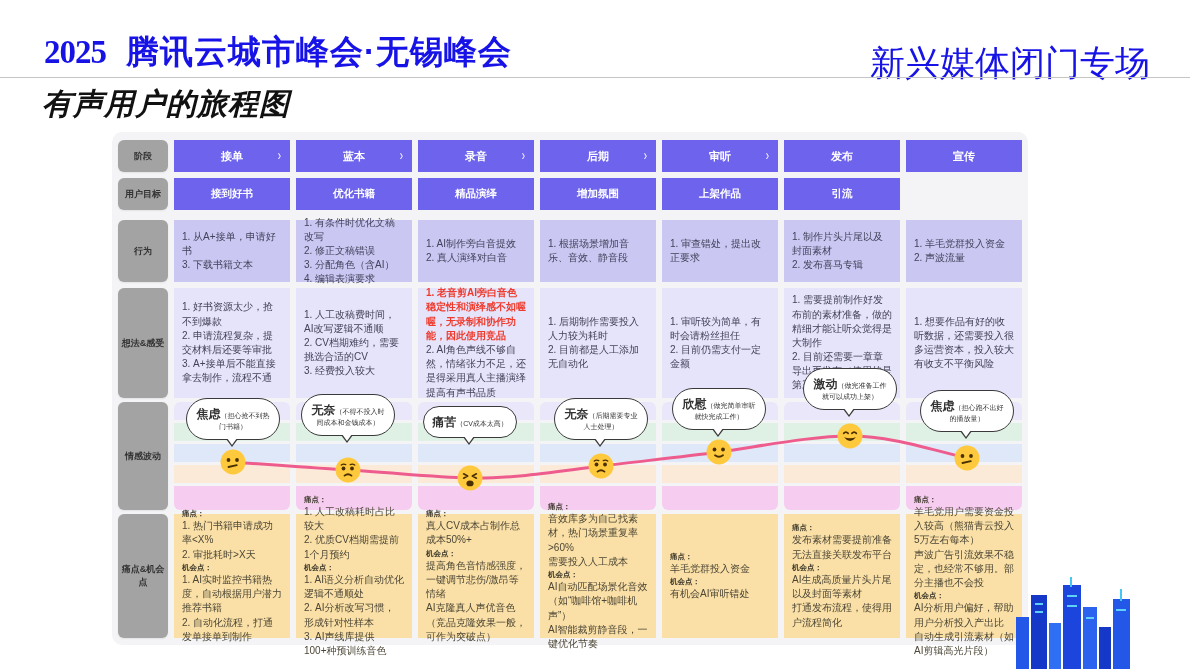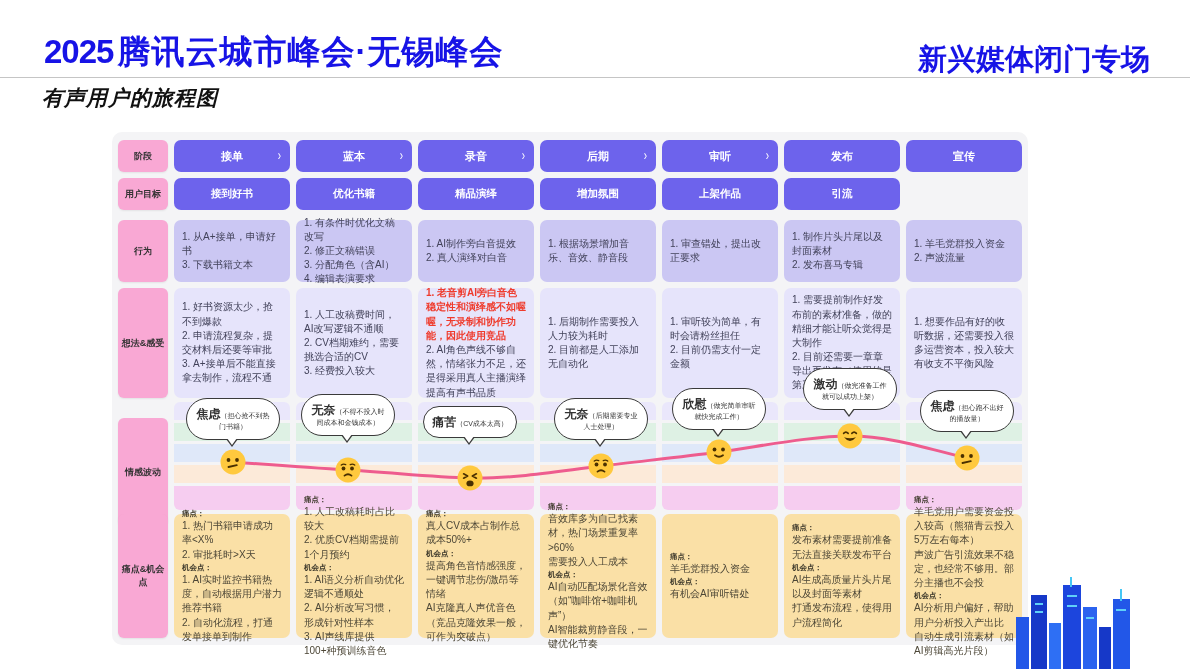--- a/index.html
+++ b/index.html
@@ -1,48 +1,48 @@
 <!DOCTYPE html>
 <html><head>
 <meta charset="utf-8">
 <style>
   html,body{margin:0;padding:0;background:#fff;}
   .page{position:relative;width:1190px;height:669px;background:#fff;overflow:hidden;
         font-family:"Liberation Sans","DejaVu Sans",sans-serif;}
   
   .hdr-left{position:absolute;left:44px;top:30px;font-size:33px;font-weight:800;color:#1713e6;letter-spacing:1px;margin:0;}
-  .hdr-left .yr{font-family:Liberation Sans, sans-serif;letter-spacing:-1px;margin-right:4px;}
-  .hdr-right{position:absolute;right:40px;top:40px;font-size:29px;font-weight:700;color:#1713e6;margin:0;}
+  .hdr-left .yr{font-family:Liberation Serif, serif;letter-spacing:-1px;margin-right:20px;}
+  .hdr-right{position:absolute;right:40px;top:40px;font-size:35px;font-weight:400;color:#1713e6;margin:0;}
   .hdr-line{position:absolute;left:0;top:77px;width:1190px;height:1px;background:#c5c5c5;}
-  .page-title{position:absolute;left:42px;top:84px;font-size:21px;font-style:italic;font-weight:800;color:#111;margin:0;letter-spacing:1px;}
+  .page-title{position:absolute;left:42px;top:84px;font-size:30px;font-style:italic;font-weight:800;color:#111;margin:0;letter-spacing:1px;}
   
   .journey{position:absolute;left:112px;top:132px;width:916px;height:513px;background:#f4f4f6;border-radius:10px;}
   .row{position:absolute;left:0;width:916px;display:flex;gap:6px;padding-left:6px;box-sizing:border-box;}
-  .lbl{flex:0 0 50px;background:#f9a8d4;border-radius:6px;display:flex;align-items:center;justify-content:center;
+  .lbl{flex:0 0 50px;background:#a3a3a3;border-radius:6px;display:flex;align-items:center;justify-content:center;
        font-size:9px;font-weight:700;color:#333;box-shadow:0 1px 2px rgba(0,0,0,.07);text-align:center;}
-  .cell{flex:0 0 116px;box-sizing:border-box;border-radius:7px;}
+  .cell{flex:0 0 116px;box-sizing:border-box;border-radius:0;}
   
   .row-stage{top:8px;height:32px;}
   .row-goal{top:46px;height:32px;}
   .stage-cell,.goal-cell{background:#6d63ec;color:#fff;display:flex;align-items:center;justify-content:center;
        font-weight:700;position:relative;}
   .stage-cell{font-size:11px;}
   .goal-cell{font-size:10.5px;}
   .arr{position:absolute;right:9px;top:50%;transform:translateY(-54%) scaleY(1.4);font-size:10px;font-weight:400;}
   
   .row-behavior{top:88px;height:62px;}
   .row-thoughts{top:156px;height:110px;}
   .beh-cell{background:#cbc7f3;}
   .tho-cell{background:#e6e4fb;}
   .beh-cell,.tho-cell{display:flex;flex-direction:column;justify-content:center;padding:6px 8px;}
   .txt{font-size:10px;line-height:1.42;color:#42425a;white-space:pre-line;}
   .red{color:#ef3b2d;font-weight:700;}
   
   .row-emotion{top:270px;height:108px;padding-left:0;display:block;}
-  .emo-lbl{position:absolute;left:6px;top:16px;width:50px;height:108px;}
+  .emo-lbl{position:absolute;left:6px;top:0;width:50px;height:108px;}
   .band{position:absolute;top:0;width:116px;height:108px;border-radius:6px;
     background:linear-gradient(to bottom,
       #eae7fb 0 18px, rgba(0,0,0,0) 18px 21px,
       #def1e4 21px 39px, rgba(0,0,0,0) 39px 42px,
       #dfe8f9 42px 60px, rgba(0,0,0,0) 60px 63px,
       #fcead9 63px 81px, rgba(0,0,0,0) 81px 84px,
       #f6cdf0 84px 108px);}
   .curve{position:absolute;left:0;top:0;z-index:1;overflow:visible;}
   .bubble{position:absolute;z-index:2;width:94px;box-sizing:border-box;background:#fff;border:1px solid #3a3a3a;
       border-radius:24px;padding:7px 7px;text-align:center;font-size:7px;line-height:1.35;color:#333;}

